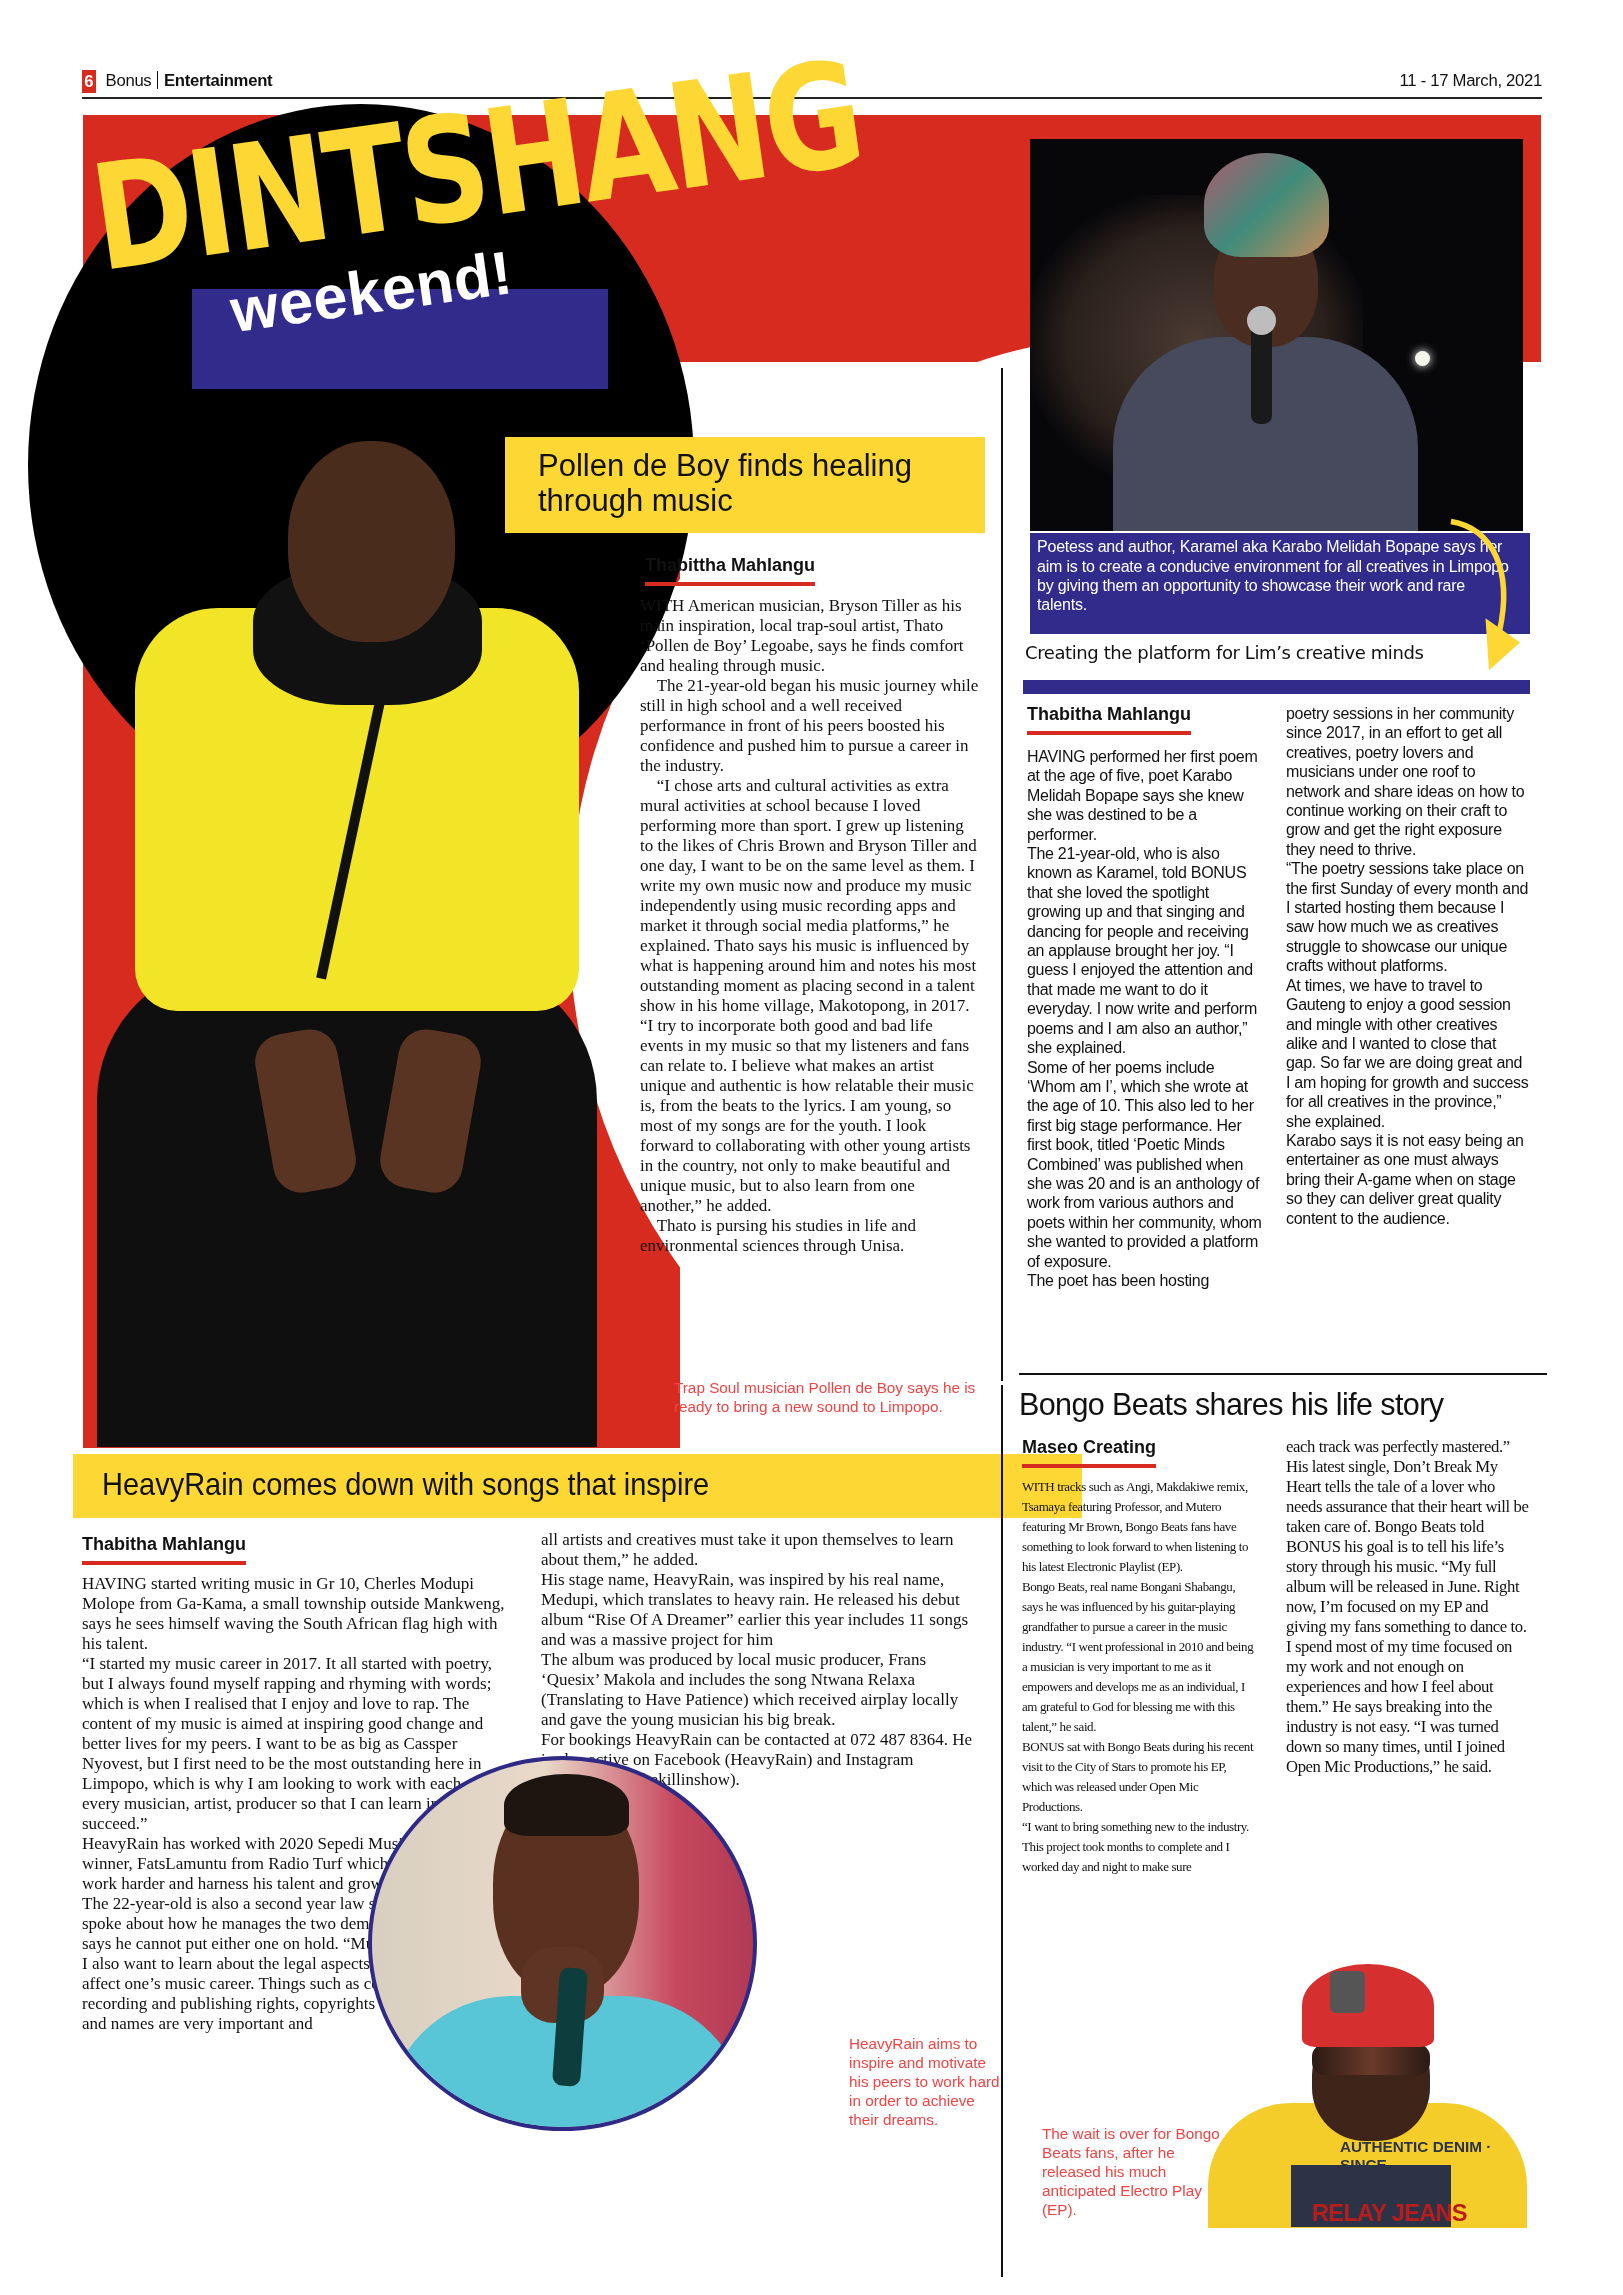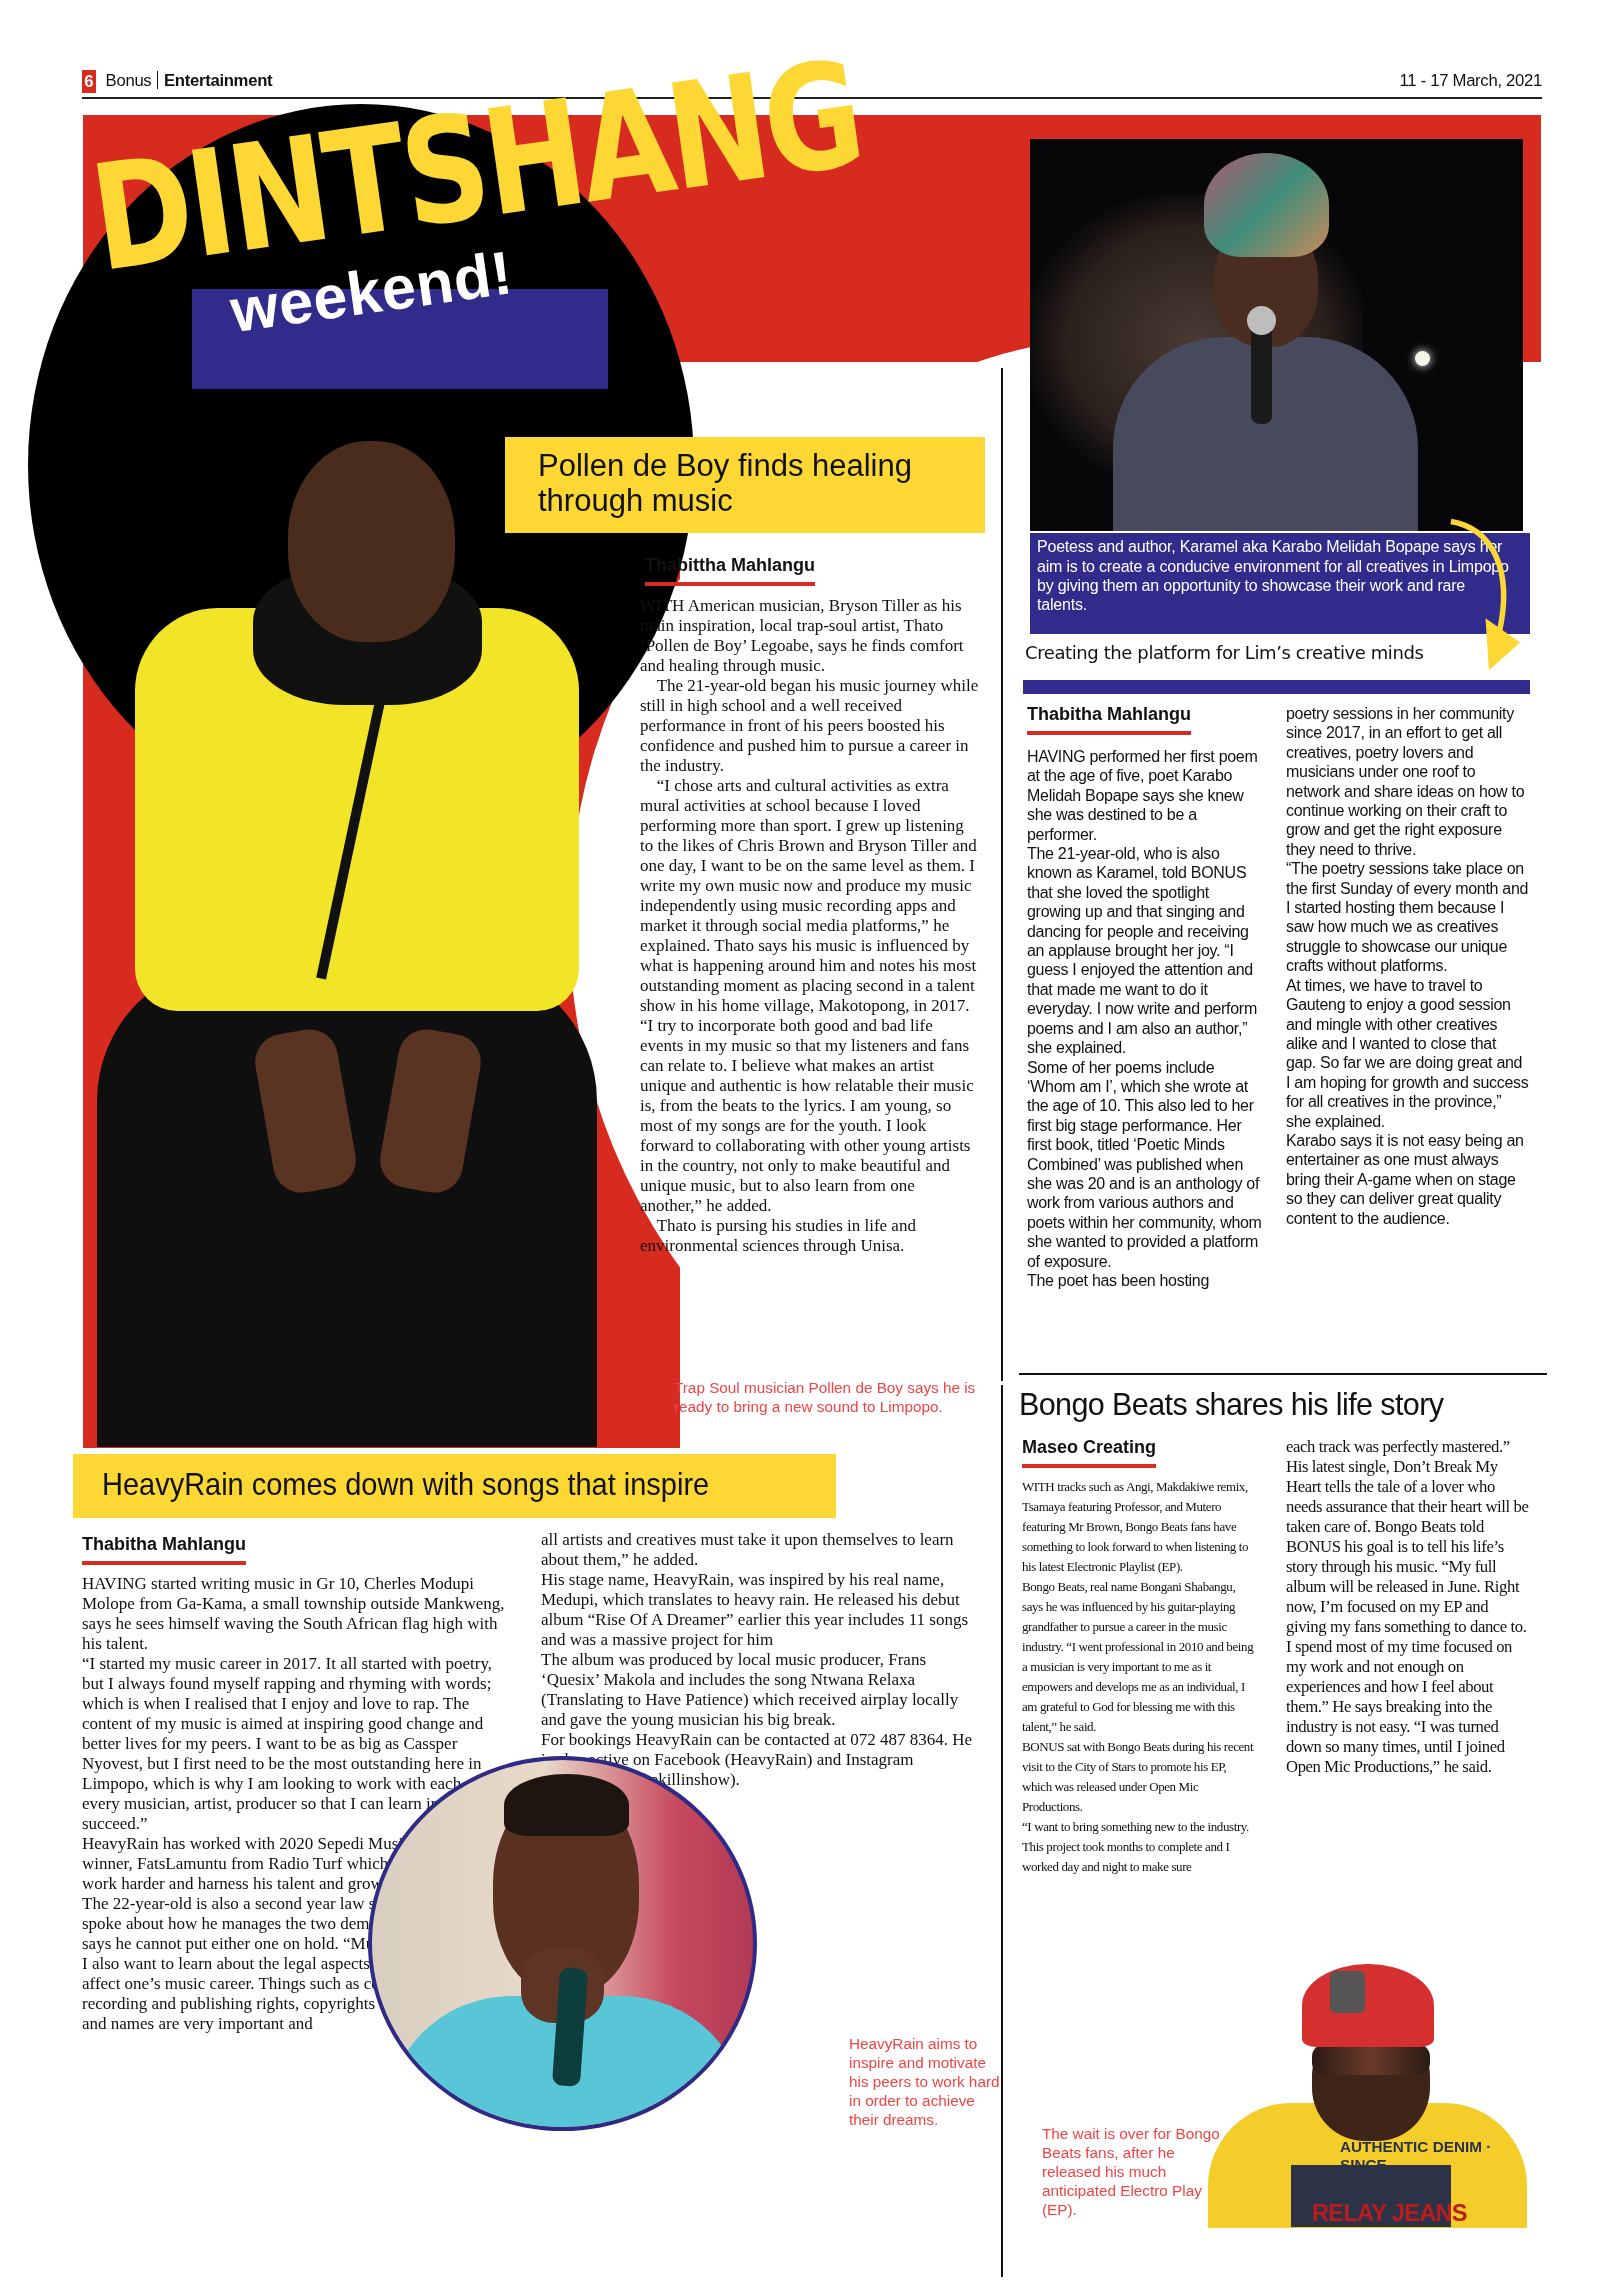--- a/index.html
+++ b/index.html
@@ -64,21 +64,21 @@
   .ph-bongo .glasses { position: absolute; left: 104px; top: 80px; width: 118px; height: 31px; background: linear-gradient(90deg,#2a1a14,#6a3a2a 50%,#2a1a14); border-radius: 12.5px; }
   .ph-bongo .shirt { position: absolute; left: 0; top: 139px; width: 319px; height: 125px; border-radius: 83px 83px 0 0; background: #f5cd2a; }
   .ph-bongo .print { position: absolute; left: 83px; top: 201px; width: 160px; height: 62px; background: #2c3347; }
   .ph-bongo .lbl { position: absolute; left: 104px; top: 208px; font: bold 23.6px "Liberation Sans", sans-serif; color: #b91c1c; letter-spacing: -0.7px; margin-top: 28px; }
   .ph-bongo .lbl2 { position: absolute; left: 132px; top: 174px; font: bold 15.3px "Liberation Sans", sans-serif; color: #2c3347; }
 
   
   .yellow-bar { position: absolute; background: #fdd835; }
   .hl-pollen { left: 505px; top: 437px; width: 480px; height: 96px; }
   .hl-pollen span { position: absolute; left: 33px; top: 11px; font: 31px "Liberation Sans", sans-serif; line-height: 35px; width: 430px; color: #111; }
-  .hl-heavy { left: 73px; top: 1454px; width: 763px; height: 64px; }
+  .hl-heavy { left: 73px; top: 1454px; width: 1009px; height: 64px; }
   .hl-heavy span { position: absolute; left: 29px; top: 12.5px; font: 30.5px "Liberation Sans", sans-serif; color: #111; transform: scaleX(0.95); transform-origin: left; white-space: nowrap; }
 
   .byline { position: absolute; font: bold 18px "Liberation Sans", sans-serif; color: #111; padding-bottom: 5.6px; border-bottom: 4.2px solid #d72b1f; white-space: nowrap; }
 
   .body-serif { position: absolute; font: 17px/20px "Liberation Serif", serif; color: #111; text-align: left; }
   .body-serif .ind { text-indent: 16.7px; display: block; }
   .body-sans { position: absolute; font: 16px/19.4px "Liberation Sans", sans-serif; color: #111; letter-spacing: -0.3px; }
   .caption { position: absolute; font: 15.3px/19px "Liberation Sans", sans-serif; color: #ef4444; margin-left: 20px; }
 
   

